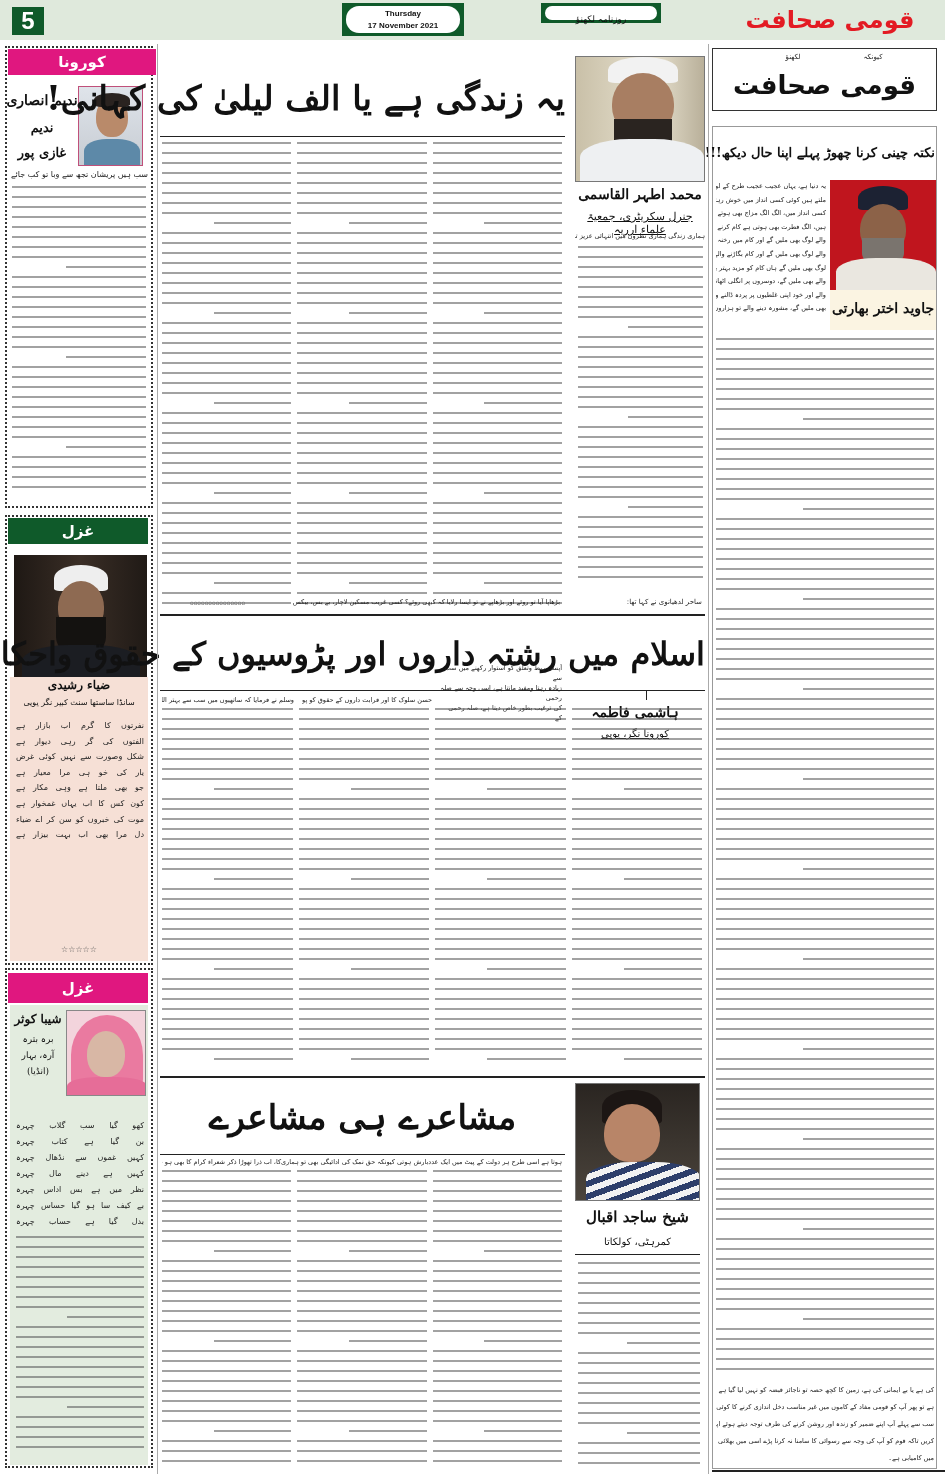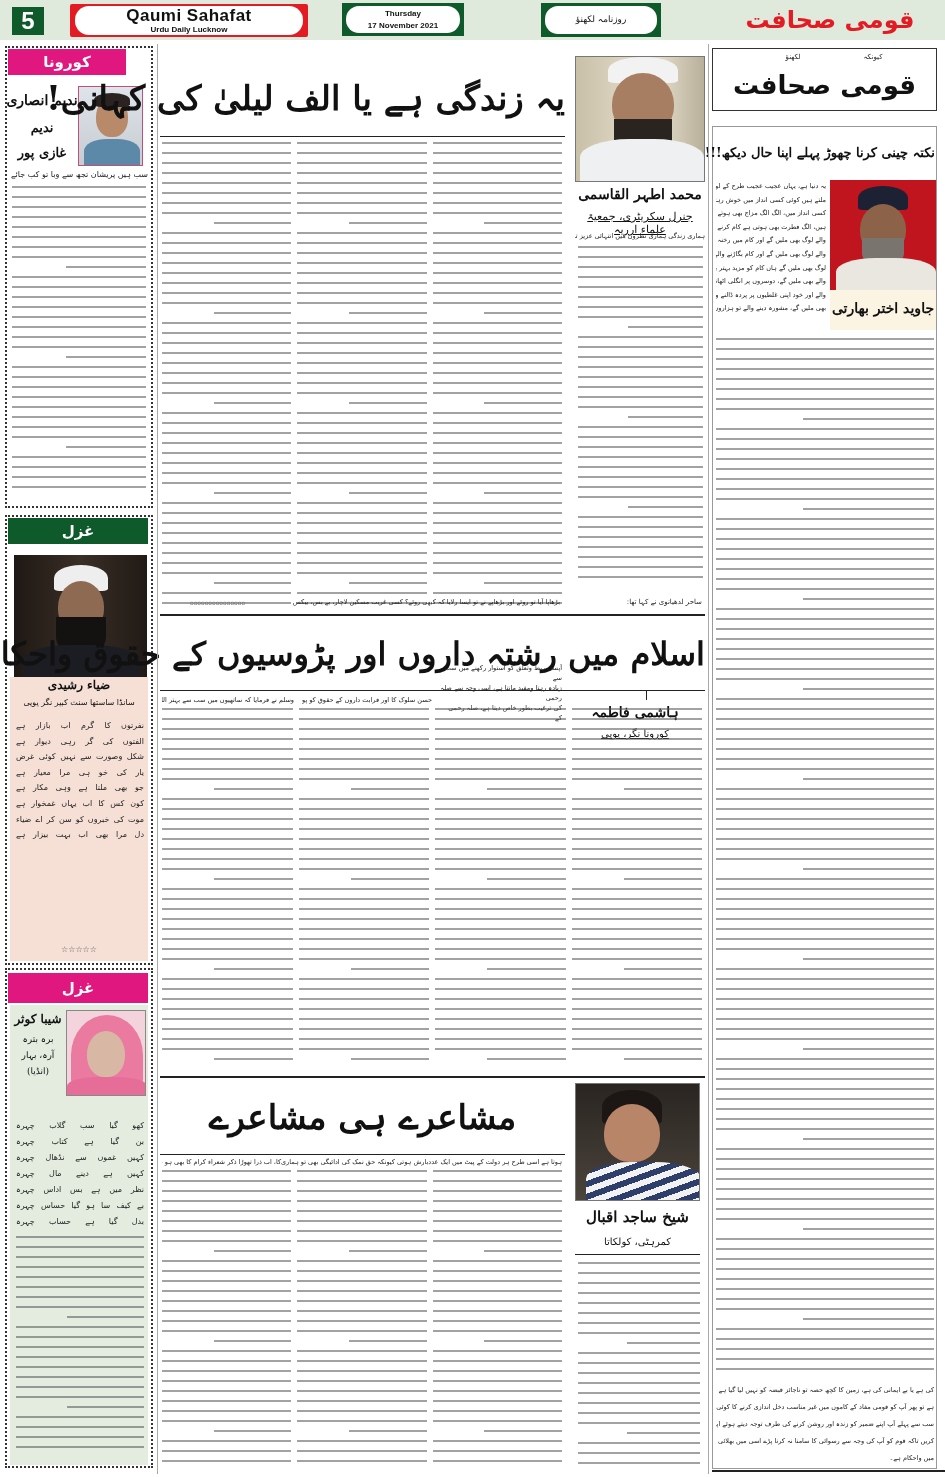--- a/index.html
+++ b/index.html
@@ -7,21 +7,21 @@
   body { font-family: "DejaVu Sans", sans-serif; position: relative; color: #111; }
 
   .masthead { position: absolute; left: 0; top: 0; width: 945px; height: 40px; background: #dfe9dc; }
   .page-num { position: absolute; left: 12px; top: 7px; width: 32px; height: 28px; background: #0f5a2a; color: #fff; font: bold 24px "Liberation Sans", sans-serif; text-align: center; line-height: 28px; }
   .title-box { position: absolute; left: 70px; top: 4px; width: 238px; height: 33px; background: #e31b23; border-radius: 2px; }
   .title-box .inner { position: absolute; left: 5px; top: 2px; right: 5px; bottom: 2px; background: #fff; border-radius: 14px; text-align: center; }
   .title-box .en-title { font: bold 17px "Liberation Sans", sans-serif; line-height: 18px; color: #111; letter-spacing: 0.5px; display: block; padding-top: 1px; }
   .title-box .en-sub { font: bold 8px "Liberation Sans", sans-serif; color: #111; display: block; }
   .date-box { position: absolute; left: 342px; top: 3px; width: 122px; height: 33px; background: #0f5a2a; }
   .date-box .inner { position: absolute; left: 4px; top: 3px; right: 4px; bottom: 3px; background: #fff; border-radius: 13px; text-align: center; font: bold 8px "Liberation Sans", sans-serif; line-height: 12px; padding-top: 2px; }
-  .daily-box { position: absolute; left: 541px; top: 3px; width: 120px; height: 34px; background: #0f5a2a; }
+  .daily-box { position: absolute; left: 541px; top: 3px; width: 120px; height: 20px; background: #0f5a2a; }
   .daily-box .inner { position: absolute; left: 4px; top: 3px; right: 4px; bottom: 3px; background: #fff; border-radius: 13px; text-align: center; font: 9px "DejaVu Serif", serif; line-height: 26px; direction: rtl; }
   .urdu-masthead { position: absolute; left: 730px; top: 4px; width: 200px; height: 32px; text-align: center; color: #e31b23; font: bold 24px "DejaVu Sans", sans-serif; direction: rtl; line-height: 32px; }
   .rule { position: absolute; background: #222; }
   .box-border { position: absolute; border: 2px dotted #333; }
   .sec-head { position: absolute; left: 8px; width: 140px; height: 26px; color: #fff; text-align: center; font: bold 15px "DejaVu Sans", sans-serif; line-height: 26px; direction: rtl; }
   .photo { position: absolute; overflow: hidden; }
   .photo .bg { position: absolute; inset: 0; }
   .photo .face { position: absolute; border-radius: 50% 50% 45% 45%; }
   .photo .beard { position: absolute; border-radius: 0 0 50% 50%; }
   .photo .cap { position: absolute; border-radius: 50% 50% 10% 10%; }
@@ -36,40 +36,34 @@
   .headline { position: absolute; direction: rtl; text-align: center; color: #111; font-family: "DejaVu Serif", serif; font-weight: bold; white-space: nowrap; }
   .byline-name { position: absolute; direction: rtl; text-align: center; font: bold 13px "DejaVu Serif", serif; color: #111; }
   .byline-sub { position: absolute; direction: rtl; text-align: center; font: 10px "DejaVu Serif", serif; color: #111; }
   .small-urdu { position: absolute; direction: rtl; font: 7px "DejaVu Sans", sans-serif; color: #222; white-space: nowrap; overflow: hidden; }
 </style>
 </head>
 <body>
 
 <div class="masthead">
   <div class="page-num">5</div>
-  <div class="title-box">
-    <div class="inner">
-      <span class="en-title">Qaumi Sahafat</span>
-      <span class="en-sub">Urdu Daily Lucknow</span>
-    </div>
-  </div>
   <div class="date-box">
     <div class="inner">
       <div>Thursday</div>
       <div>17 November 2021</div>
     </div>
   </div>
   <div class="daily-box">
     <div class="inner">روزنامہ لکھنؤ</div>
   </div>
   <div class="urdu-masthead">قومی صحافت</div>
 </div>
 
 <div class="box-border" style="left:5px; top:46px; width:148px; height:462px;"></div>
-<div class="sec-head" style="top:49px; width:118px; background:#e0177f;">کورونا</div>
+<div class="sec-head" style="top:49px; width:148px; background:#e0177f;">کورونا</div>
 <div class="photo" style="left:78px; top:86px; width:65px; height:80px; border:1px solid #c0507a;">
   <div class="bg" style="background:linear-gradient(#dfe4ea,#c7ccd3);"></div>
   <div class="face" style="left:17px; top:10px; width:32px; height:40px; background:#b98a6a;"></div>
   <div class="face" style="left:15px; top:6px; width:36px; height:14px; background:#2a2320; border-radius:50% 50% 20% 20%;"></div>
   <div class="body" style="left:5px; top:52px; width:56px; height:30px; background:#5d89a8;"></div>
 </div>
 <div class="byline-name" style="left:6px; top:92px; width:72px; font-size:14px;">ندیم انصاری</div>
 <div class="byline-name" style="left:6px; top:120px; width:72px; font-size:13px;">ندیم</div>
 <div class="byline-name" style="left:6px; top:145px; width:72px; font-size:13px;">غازی پور</div>
 <div class="small-urdu" style="left:10px; top:170px; width:138px; font-size:8px;">سب ہیں پریشان تجھ سے وبا تو کب جائے گی</div>
@@ -829,18 +823,18 @@
       <div class="line" style="width: 100%; margin-left: auto;"></div>
       <div class="line" style="width: 100%; margin-left: auto;"></div>
       <div class="line" style="width: 100%; margin-left: auto;"></div>
     </div>
   </div>
 <div class="poem" style="left:716px; top:1382px; width:218px; font-size:6.5px; line-height:17px; text-align:right; text-align-last:right;" id="poem-rclose">
     <div>کی ہے یا بے ایمانی کی ہے، زمین کا کچھ حصہ تو ناجائز قبضہ کو نہیں لیا گیا ہے اگر ایسا</div>
     <div>ہے تو پھر آپ کو قومی مفاد کے کاموں میں غیر مناسب دخل اندازی کرنے کا کوئی حق نہیں،</div>
     <div>سب سے پہلے آپ اپنے ضمیر کو زندہ اور روشن کرنے کی طرف توجہ دیتے ہوئے اپنا محاسبہ</div>
     <div>کریں تاکہ قوم کو آپ کی وجہ سے رسوائی کا سامنا نہ کرنا پڑے اسی میں بھلائی ہے اور اسی</div>
-    <div>میں واحکام ہے۔</div>
+    <div>میں کامیابی ہے۔</div>
   </div>
 <div class="rule" style="left:712px; top:1470px; width:233px; height:2px;"></div>
 
 <div class="rule" style="left:157px; top:44px; width:1px; height:1430px; background:#aaa;"></div>
 <div class="rule" style="left:708px; top:44px; width:1px; height:1430px; background:#aaa;"></div>
 
 </body></html>

